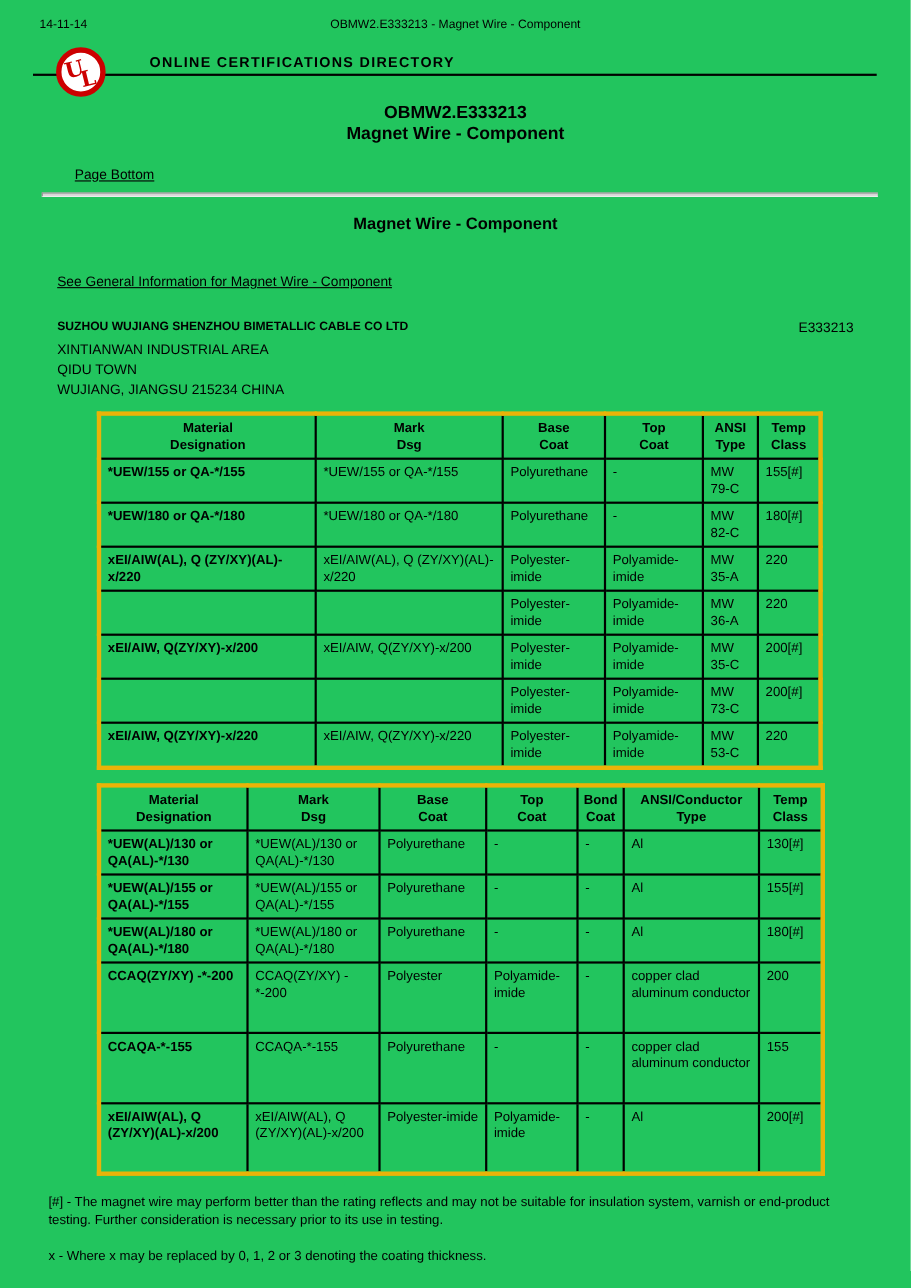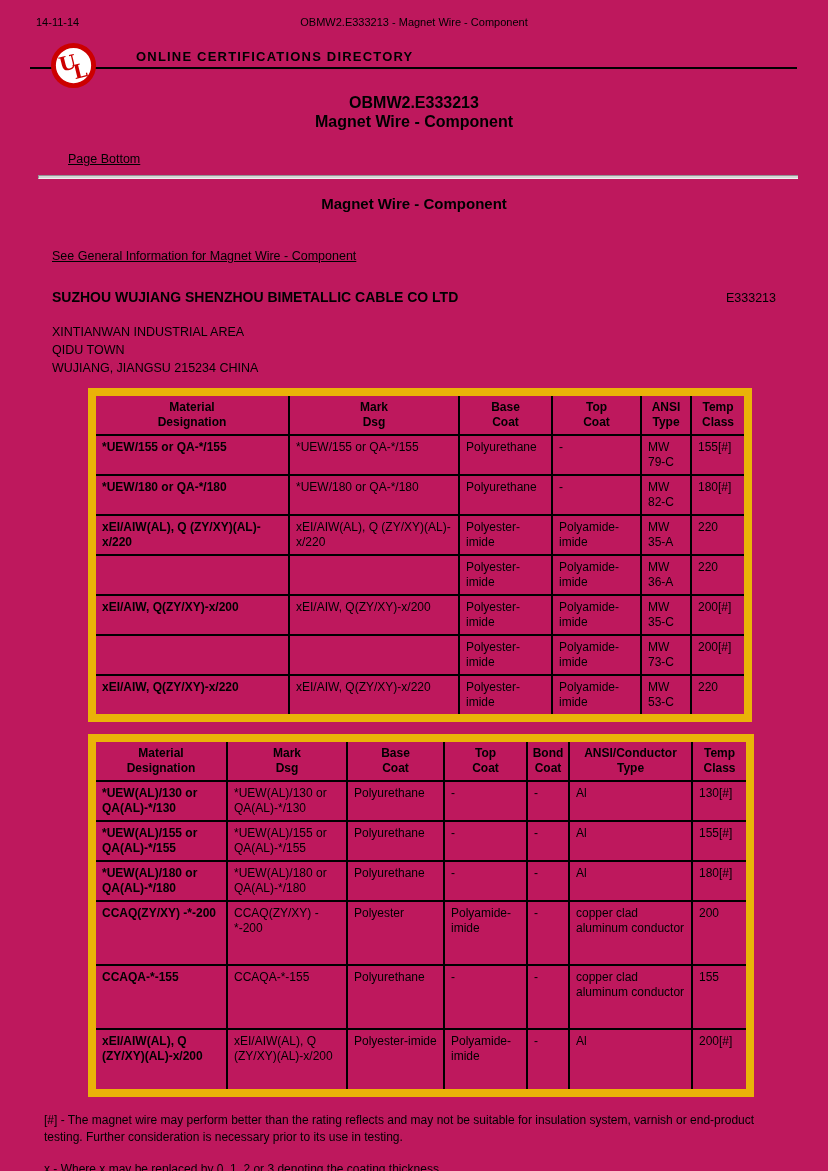--- a/index.html
+++ b/index.html
@@ -1,18 +1,18 @@
 <!DOCTYPE html>
 <html><head>
 <meta charset="utf-8">
 <style>
   html,body { margin:0; padding:0; background:#fff; }
   .page {
     position:relative; width:828px; height:1171px; overflow:hidden;
-    background:#be185d; color:#000;
+    background:#22c55e; color:#000;
     font-family:"Liberation Sans","DejaVu Sans",sans-serif;
   }
 
   
   .topbar { display:flex; padding:16px 36px 0 36px; font-size:11px; }
   .topbar-left  { flex:1; text-align:left; }
   .topbar-center{ flex:2; text-align:center; }
   .topbar-right { flex:1; }
 
   
@@ -27,25 +27,25 @@
   .page-bottom-wrap { margin:21px 0 0 68px; font-size:12.5px; }
 
   .rule { margin:9px 30px 0 38px; height:2px; background:#d6d6d6;
           border-top:1px solid #949494; border-bottom:1px solid #f0f0f0; border-left:1px solid #949494; }
 
   .section-title { text-align:center; font-weight:bold; font-size:15px; margin-top:16px; }
 
   .general-link-wrap { margin:37px 0 0 52px; font-size:12.5px; }
 
   .company { position:relative; margin:25px 52px 0 52px; font-size:12.5px; line-height:18px; }
-  .company-name { font-weight:bold; font-size:14px; margin-bottom:17px; }
+  .company-name { font-weight:bold; font-size:11px; margin-bottom:3px; }
   .file-number { position:absolute; right:0; top:1px; font-weight:normal; font-size:12.5px; }
 
   .tables { margin:11px 0 0 88px; }
-  table { border-collapse:collapse; border:8px solid #eab308; table-layout:fixed; }
+  table { border-collapse:collapse; border:4px solid #eab308; table-layout:fixed; }
   th, td { border:2px solid #000; font-size:12px; line-height:15px; vertical-align:top;
            text-align:left; padding:4px 3px 4px 6px; overflow:hidden; word-wrap:break-word; }
   th { text-align:center; white-space:pre-line; font-weight:bold; padding:4px 2px; vertical-align:middle; }
   td:first-child { font-weight:bold; }
   tbody tr { height:40px; }
   tr.tall { height:64px; }
   .t2 { margin-top:12px; }
 
   .notes { margin:15px 44px 0 44px; font-size:12px; line-height:17px; }
   .note + .note { margin-top:15px; }

